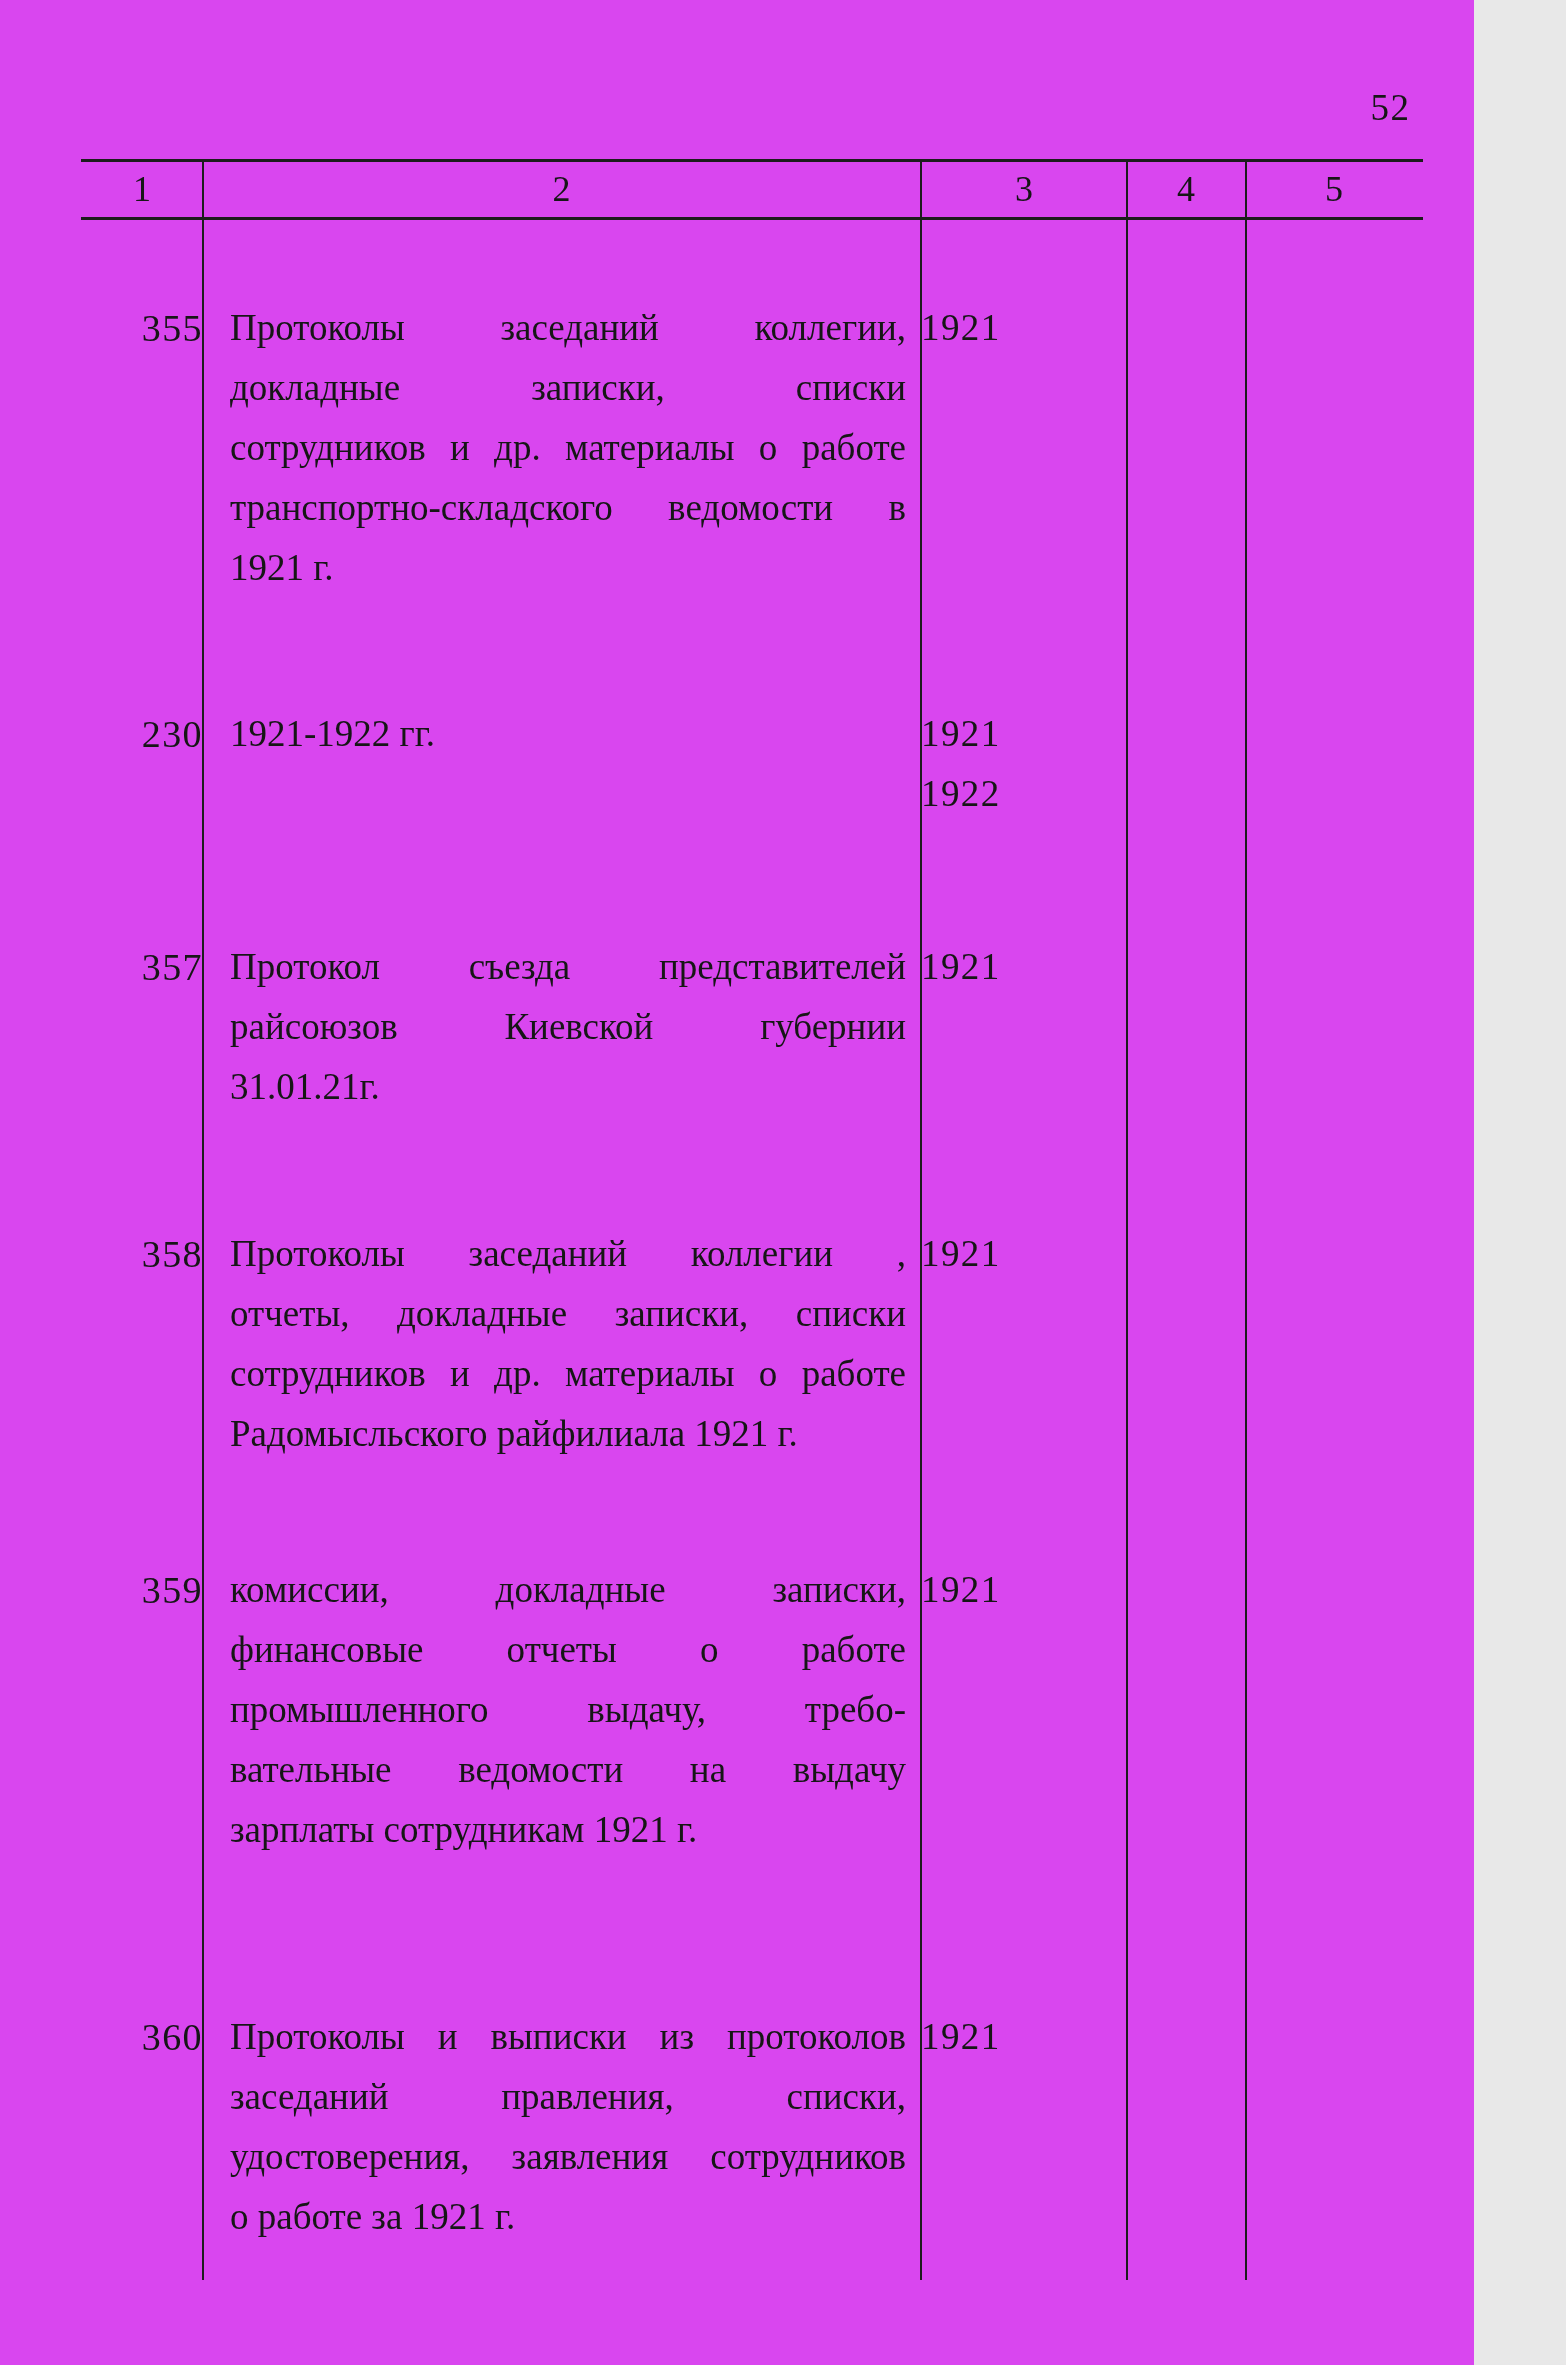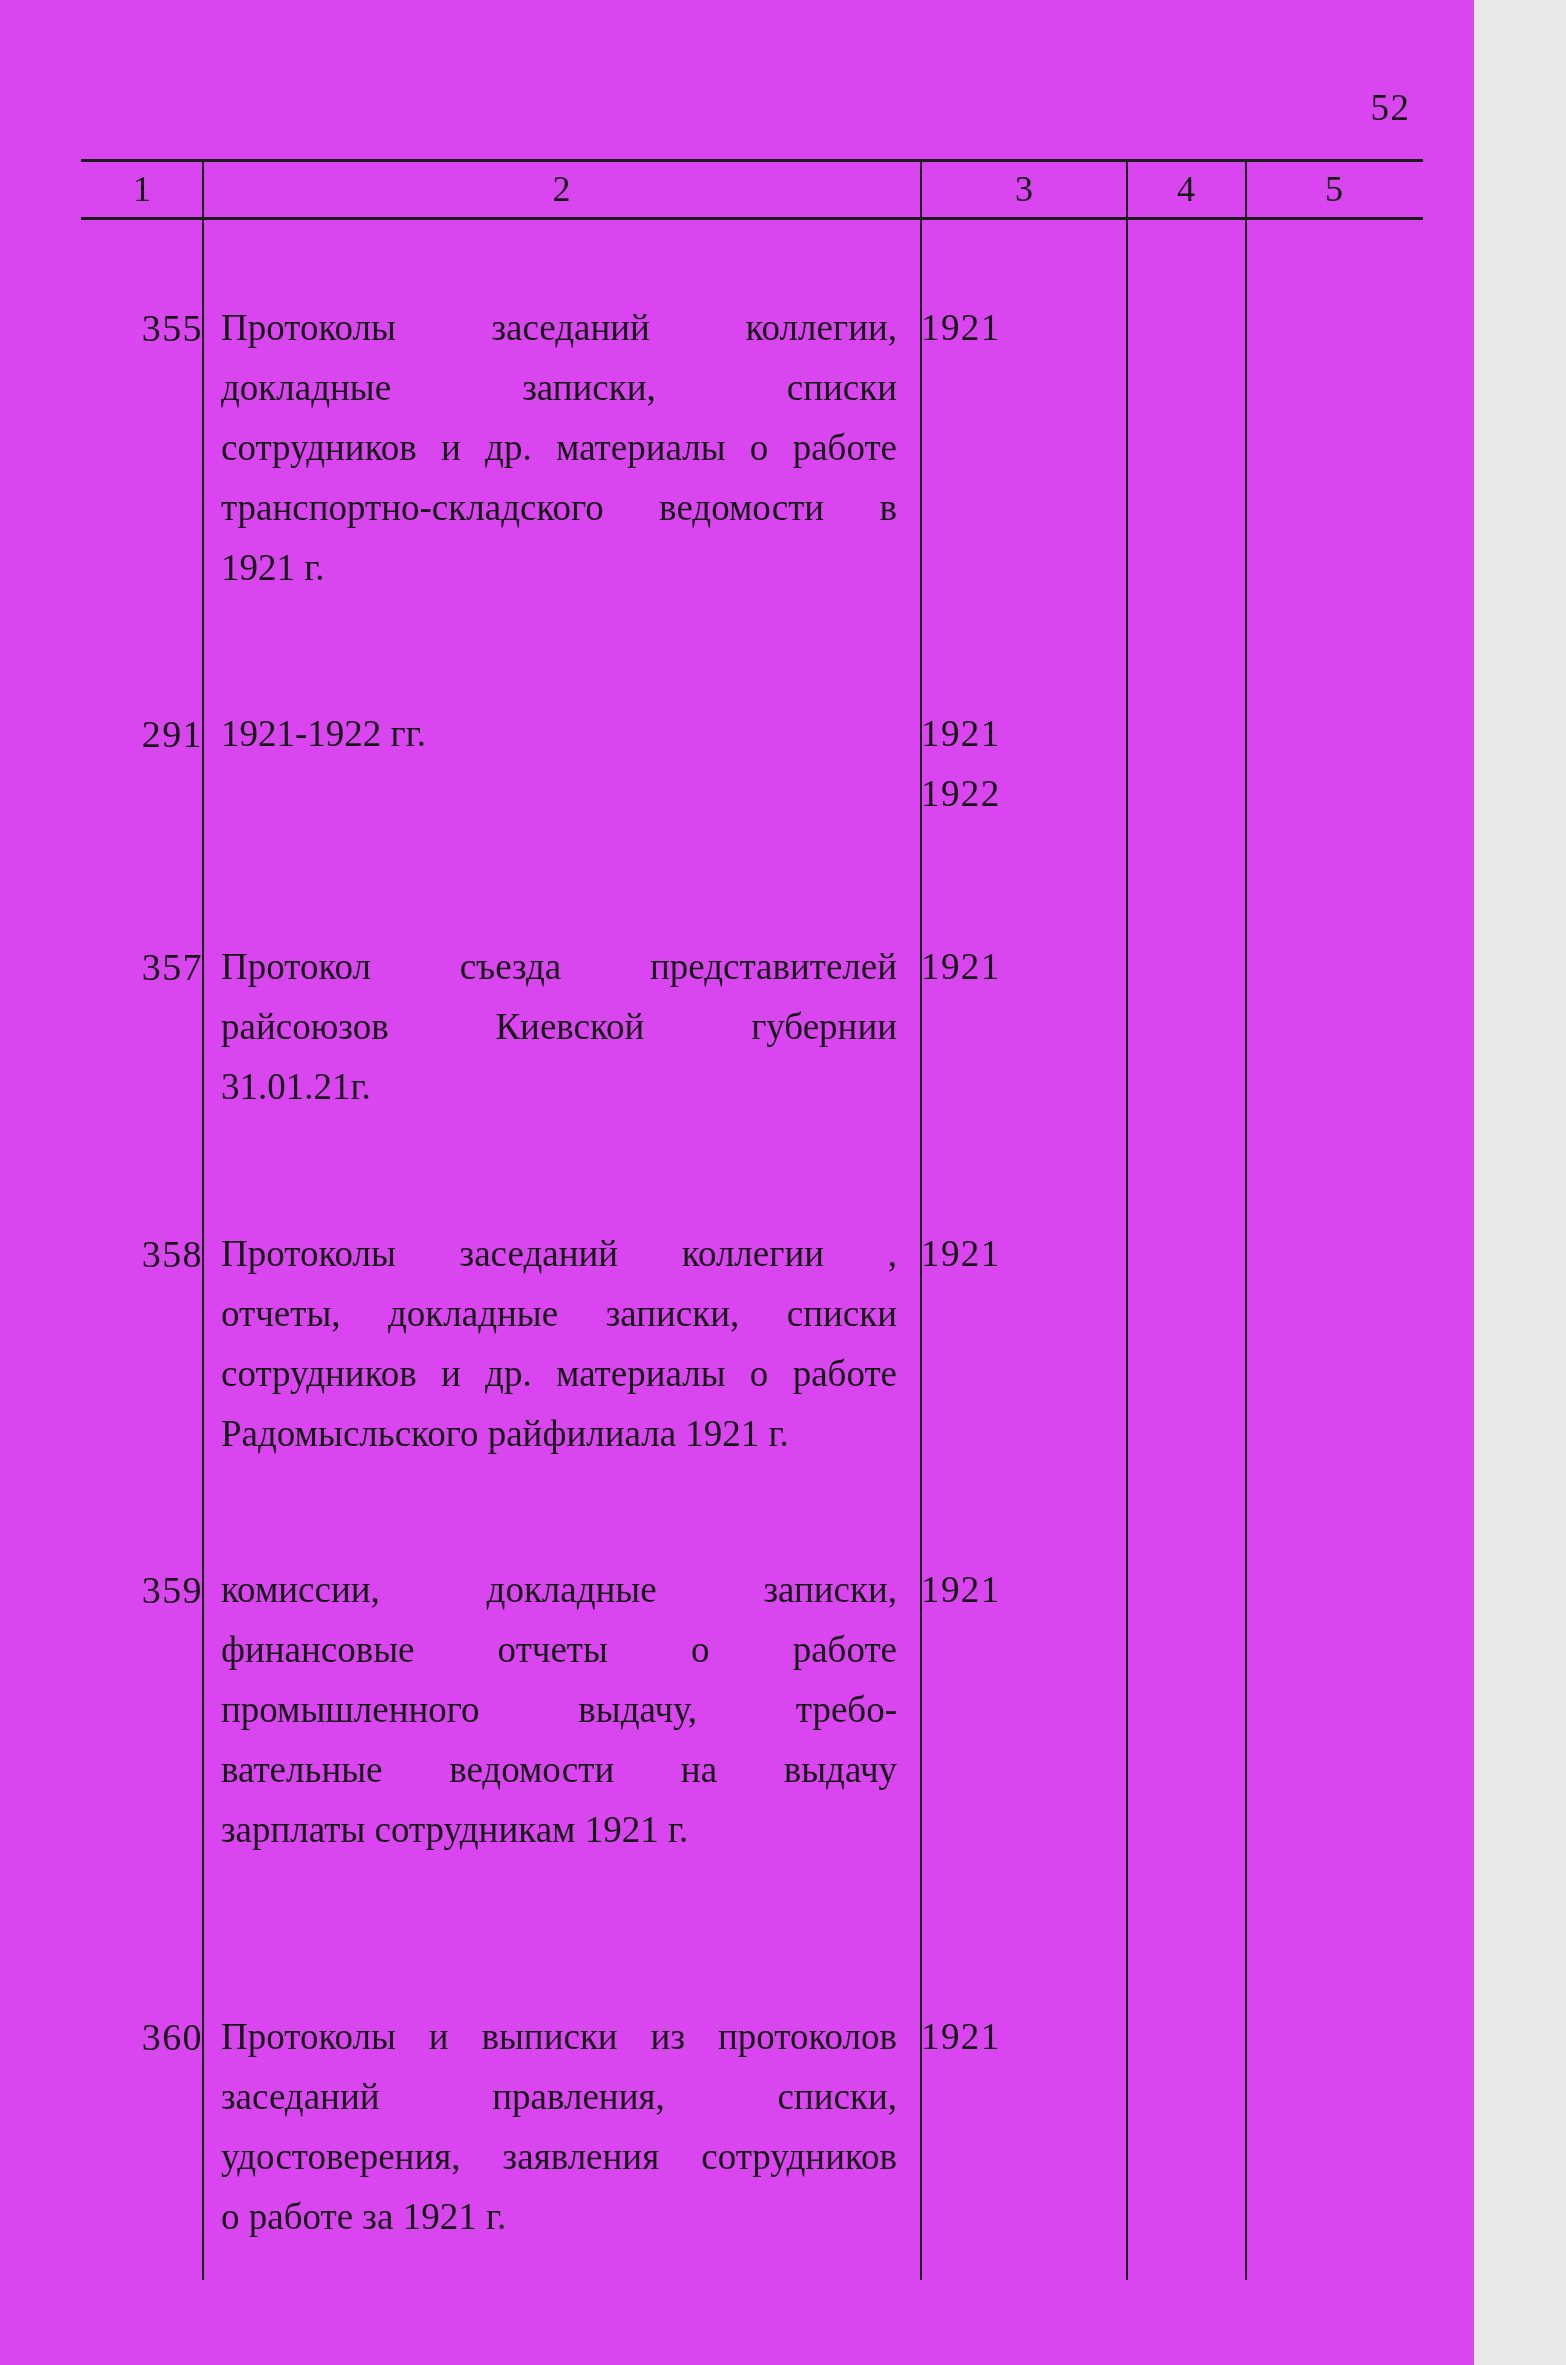--- a/index.html
+++ b/index.html
@@ -32,21 +32,21 @@
   .th-3{left:840px;width:206px;}
   .th-4{left:1045px;width:120px;}
   .th-5{left:1165px;width:176px;}
   
   .row{position:absolute;left:81px;width:1342px;}
   .cell-num{
     position:absolute;left:0;top:0;width:122px;
     text-align:right;font-size:38px;line-height:60px;letter-spacing:1.4px;
   }
   .cell-desc{
-    position:absolute;left:140px;top:0;width:676px;
+    position:absolute;left:149px;top:0;width:676px;
     font-size:37px;line-height:60px;
   }
   .cell-years{
     position:absolute;left:840px;top:0;width:206px;
     font-size:37px;line-height:60px;letter-spacing:1.4px;
   }
   .tl{min-height:60px;}
   .just{text-align:justify;text-align-last:justify;}
 </style>
 </head>
@@ -79,21 +79,21 @@
       <div class="tl just">сотрудников и др. материалы о работе</div>
       <div class="tl just">транспортно-складского ведомости в</div>
       <div class="tl">1921 г.</div>
     </div>
     <div class="cell-years">
       <div class="tl">1921</div>
     </div>
   </div>
 
   <div class="row" style="top:704px">
-    <div class="cell-num">291</div>
+    <div class="cell-num">230</div>
     <div class="cell-desc">
       <div class="tl">1921-1922 гг.</div>
     </div>
     <div class="cell-years">
       <div class="tl">1921</div>
       <div class="tl">1922</div>
     </div>
   </div>
 
   <div class="row" style="top:937px">

